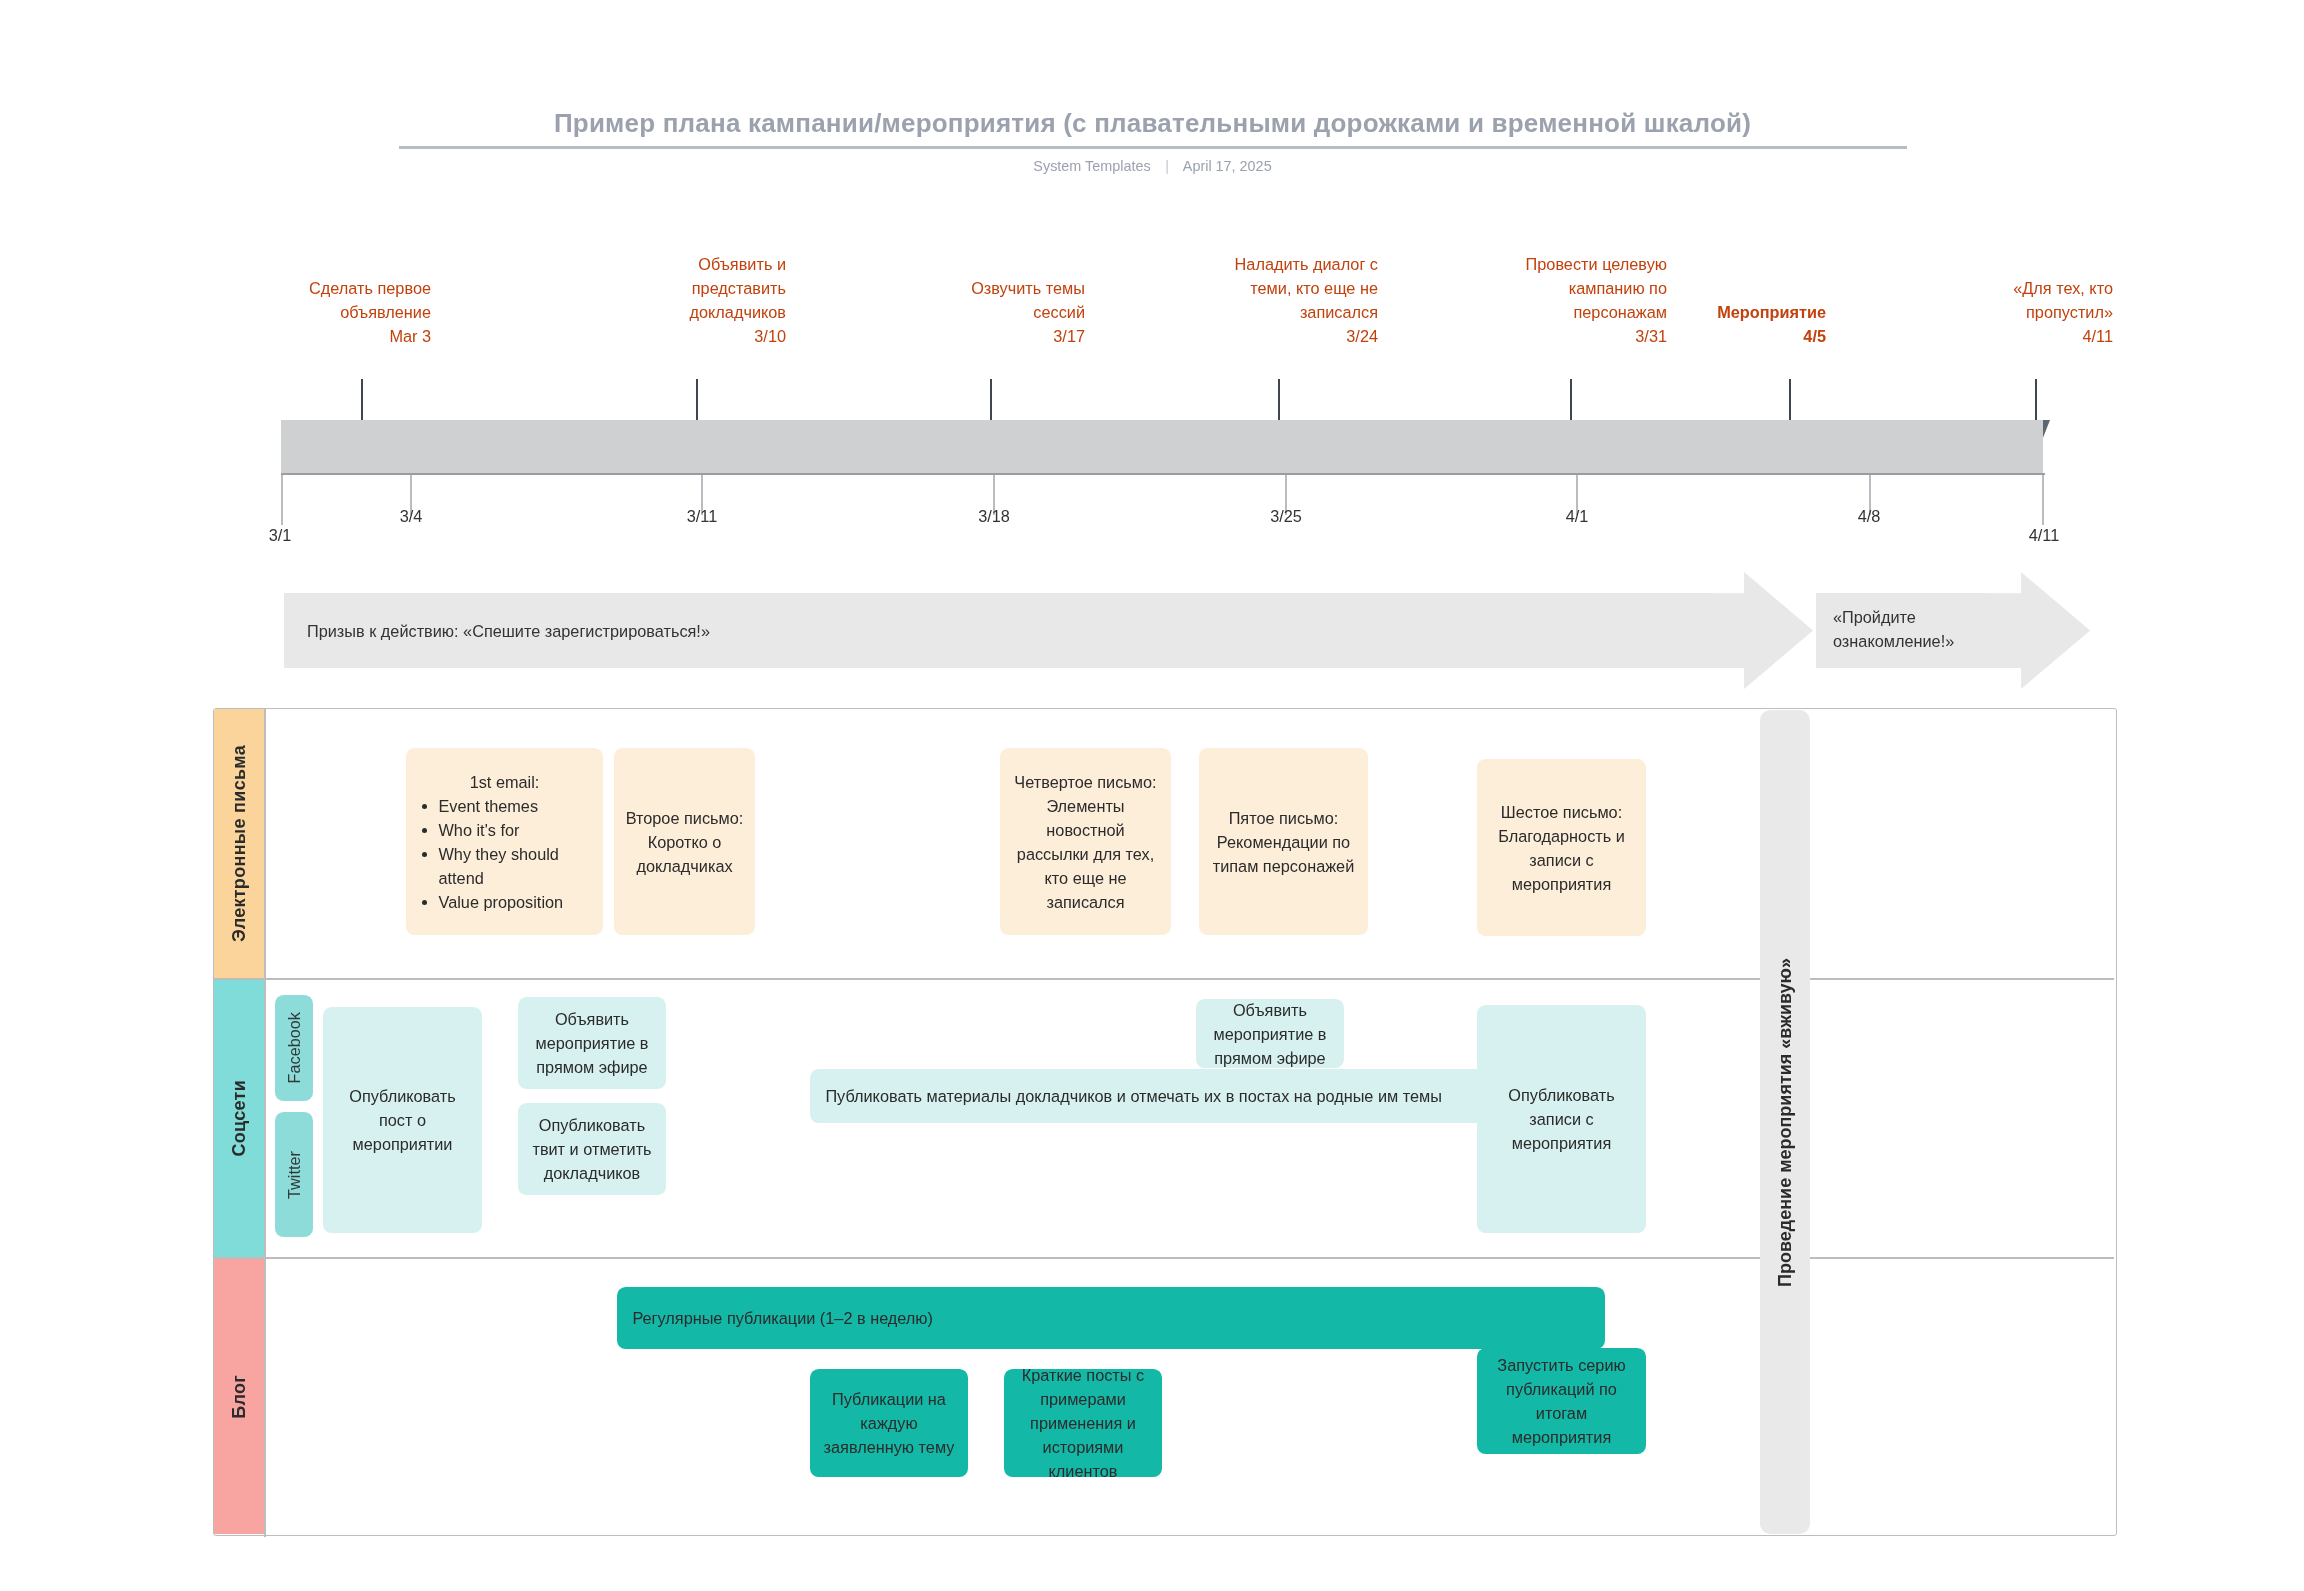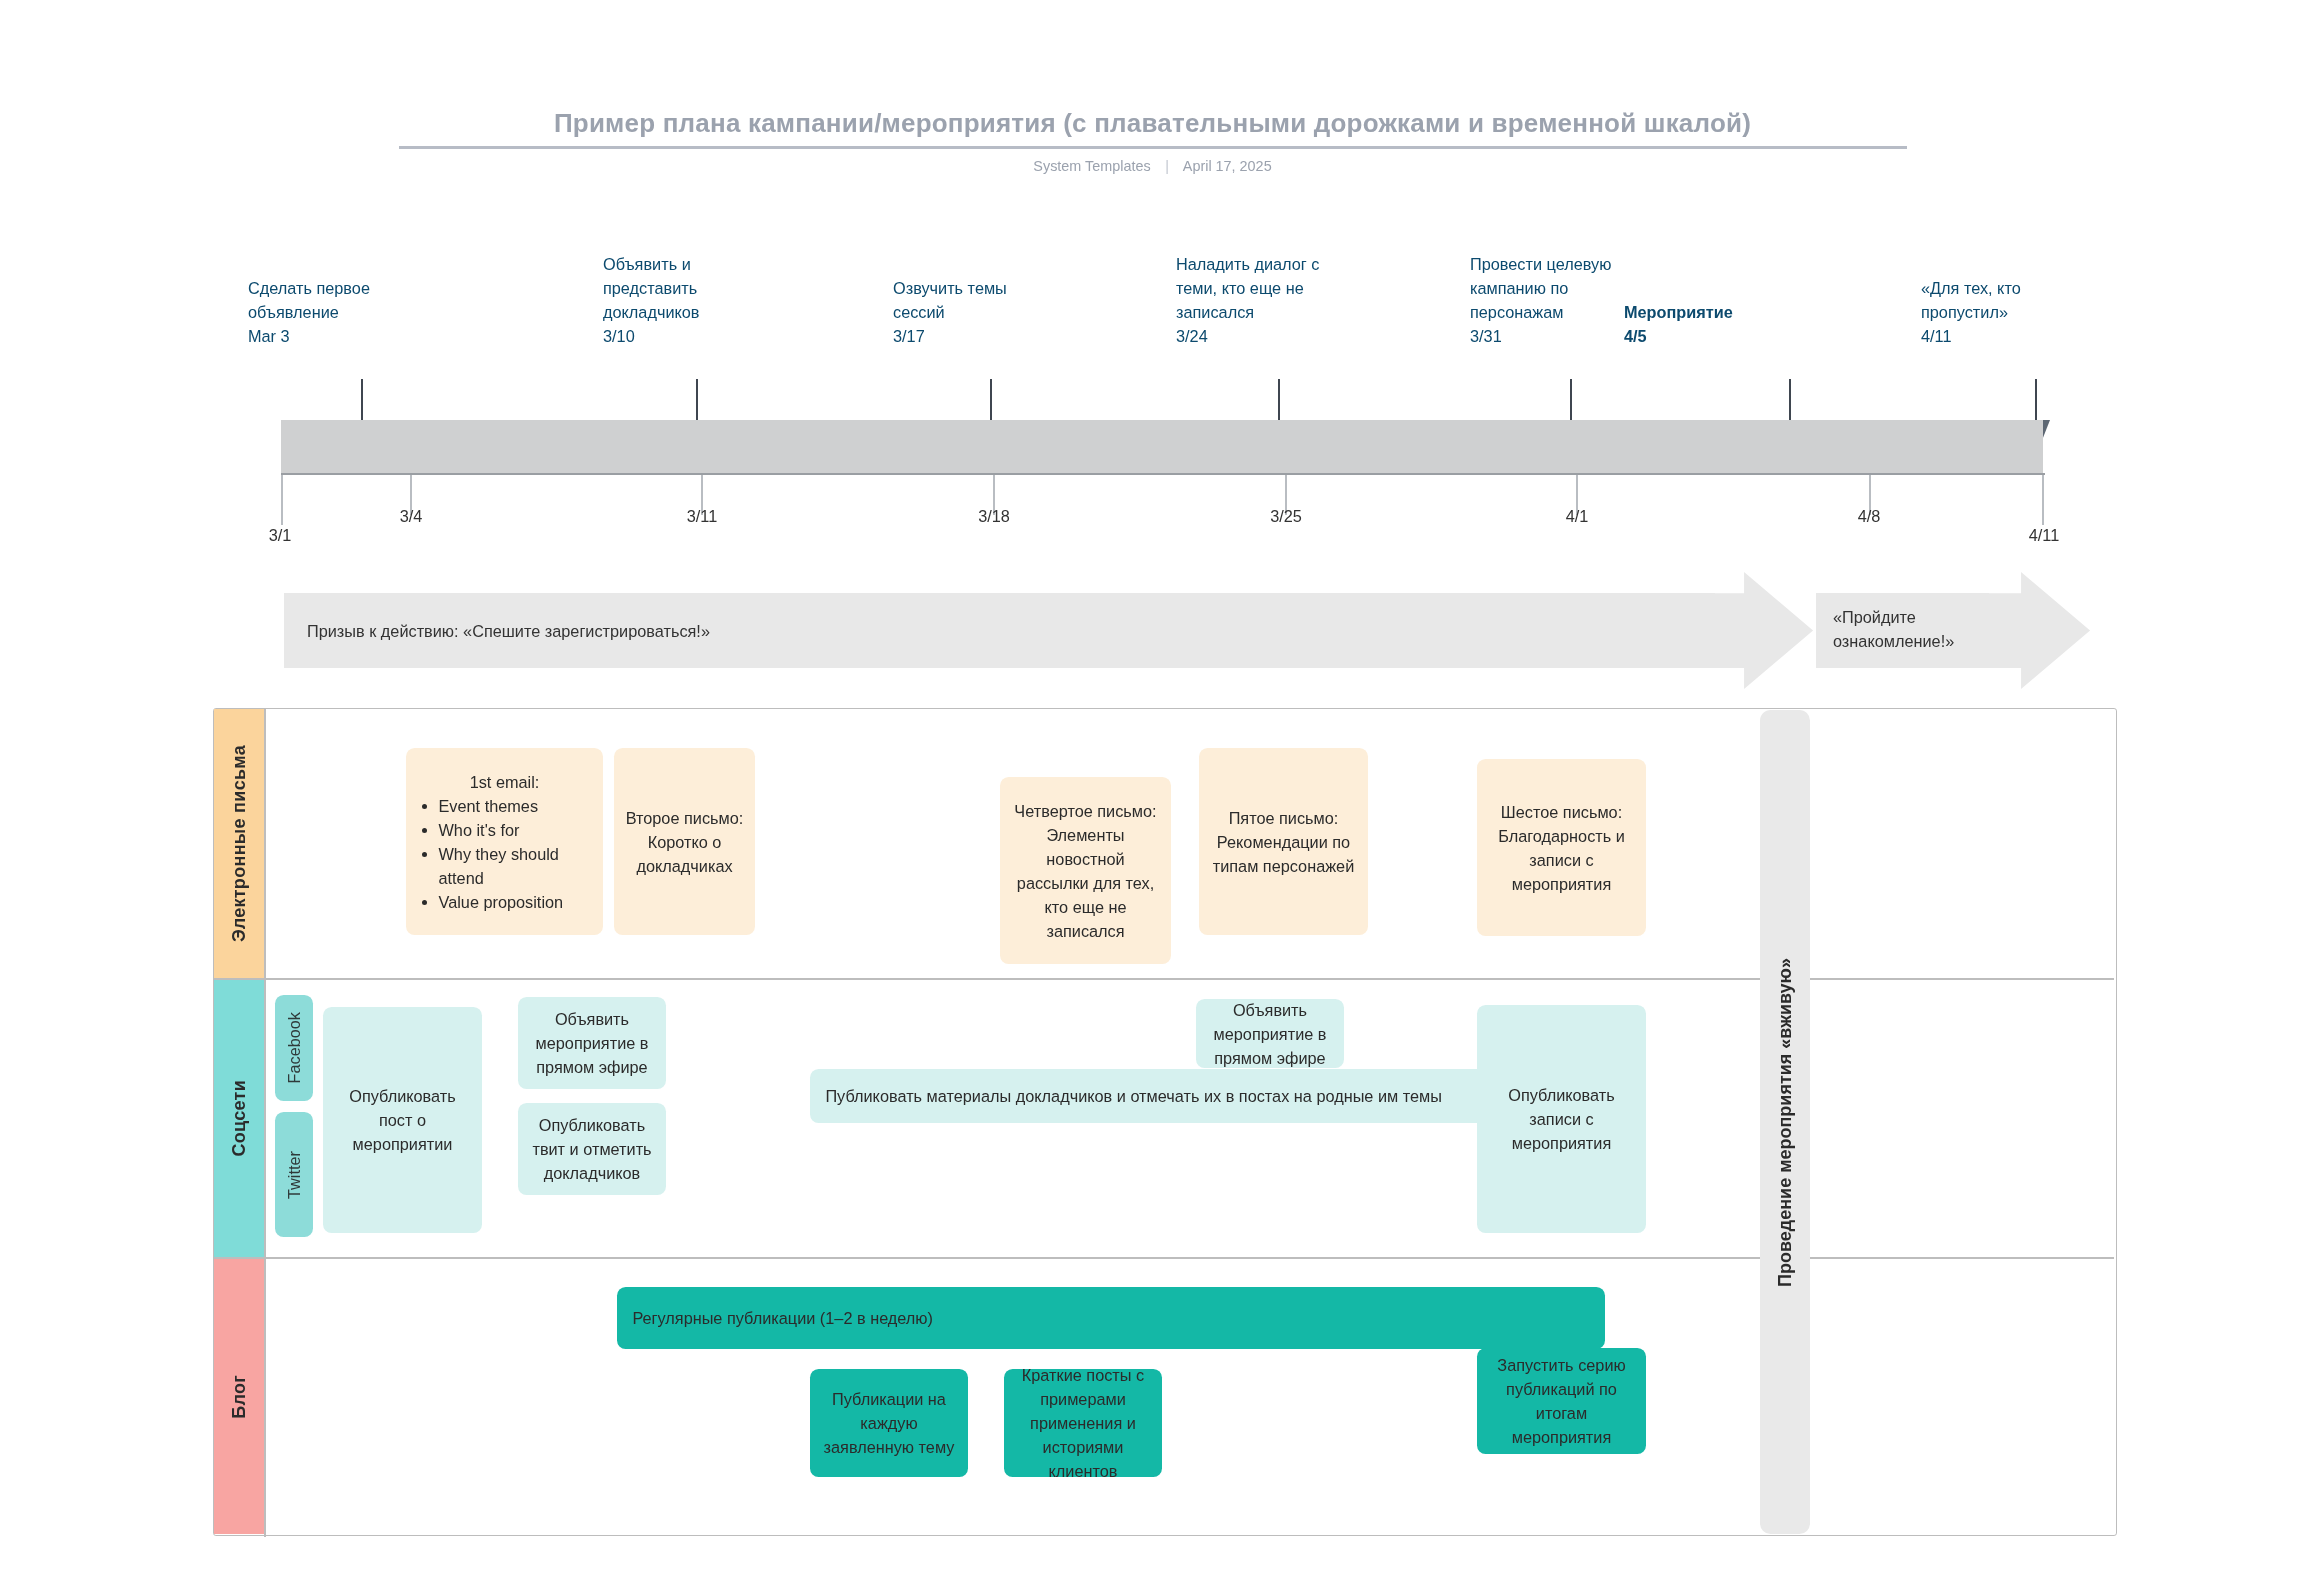--- a/index.html
+++ b/index.html
@@ -20,21 +20,21 @@
   .hdr-rule{
     position:absolute;left:399px;top:146px;width:1508px;height:2.9px;background:#b7bcc6;
   }
   .hdr-sub{
     position:absolute;left:384px;top:158px;width:1537px;text-align:center;
     font-size:14.4px;color:#9ba2ae;
   }
   .hdr-sub .sep{display:inline-block;padding:0 10.6px;color:#c3c8d1;}
 
   
-  .ms{position:absolute;text-align:left;font-size:16.3px;line-height:24px;color:#0c4a6e;}
+  .ms{position:absolute;text-align:right;font-size:16.3px;line-height:24px;color:#c2410c;}
   .ms.b{font-weight:bold;}
   .ms-stem{position:absolute;width:1.9px;background:#3f4650;}
   .ms-head{
     position:absolute;width:0;height:0;
     border-left:15.4px solid transparent;border-right:15.4px solid transparent;
     border-top:38px solid #5d6773;
   }
 
   
   .tl-bar{position:absolute;left:281px;top:420px;width:1762px;height:53px;background:#cfd0d1;}
@@ -237,21 +237,21 @@
           <li>Who it's for</li>
           <li>Why they should attend</li>
           <li>Value proposition</li>
         </ul>
       </div>
     </div>
 
     <div class="card email" style="left:400px;top:39px;width:141px;height:187px;">Второе письмо: Коротко о докладчиках</div>
 
 
-    <div class="card email" style="left:786px;top:39px;width:171px;height:187px;margin-top:29px;">Четвертое письмо: Элементы новостной рассылки для тех, кто еще не записался</div>
+    <div class="card email" style="left:786px;top:39px;width:171px;height:187px;">Четвертое письмо: Элементы новостной рассылки для тех, кто еще не записался</div>
 
     <div class="card email" style="left:1263px;top:50px;width:169px;height:177px;">Шестое письмо: Благодарность и записи с мероприятия</div>
 
     <div class="card email" style="left:985px;top:39px;width:169px;height:187px;">Пятое письмо: Рекомендации по типам персонажей</div>
 
     <div class="chip" style="left:61px;top:286px;height:106px;">
       <span>Facebook</span>
     </div>
     <div class="chip" style="left:61px;top:403px;height:125px;">
       <span>Twitter</span>

